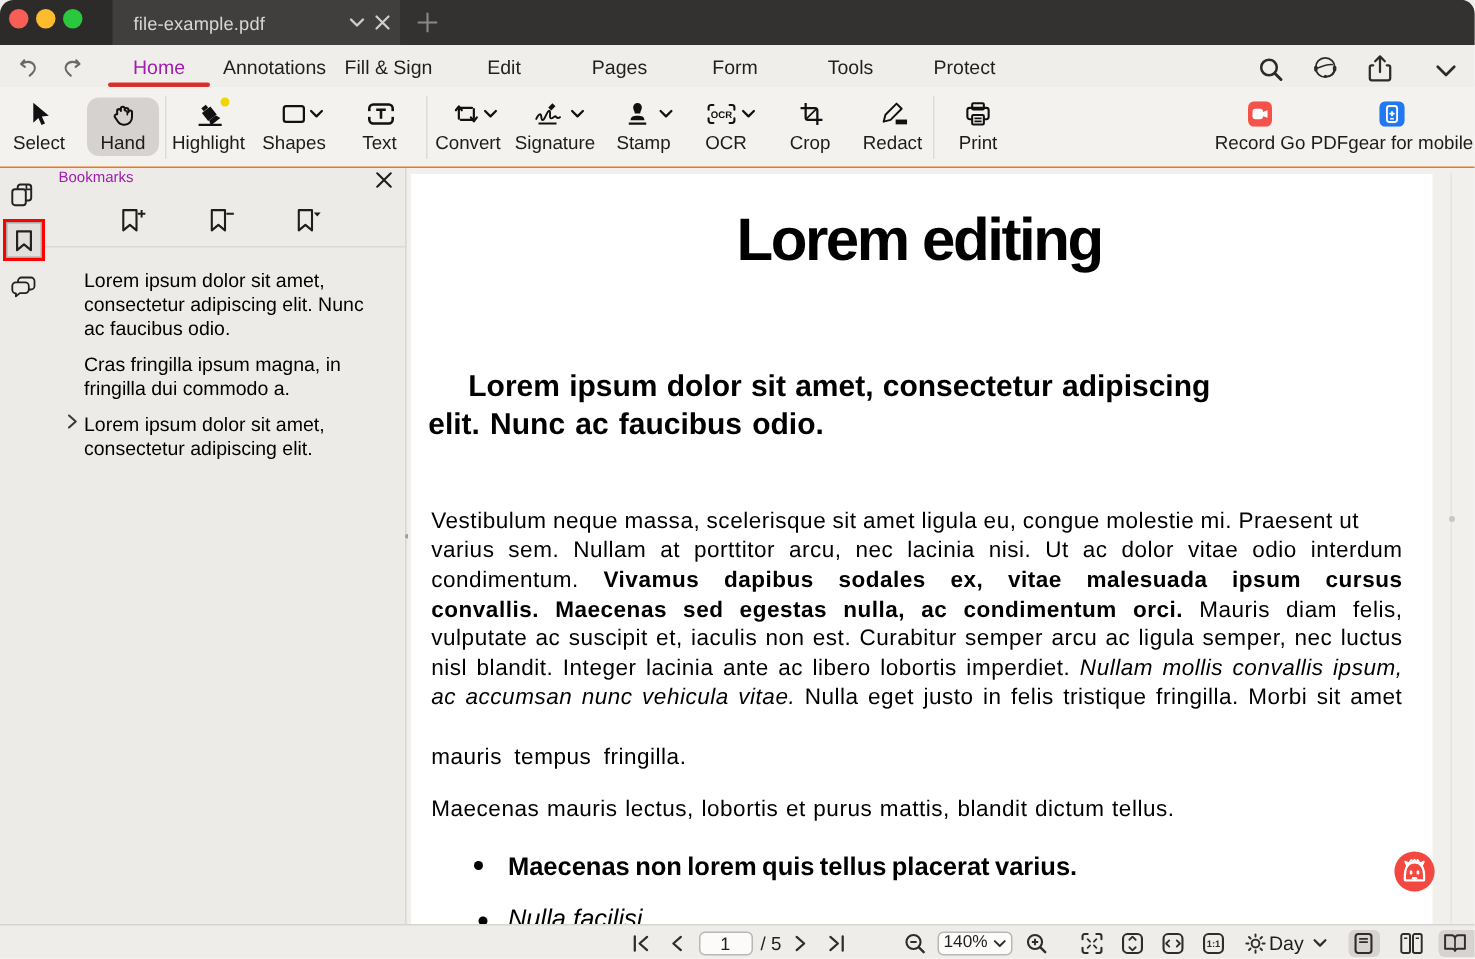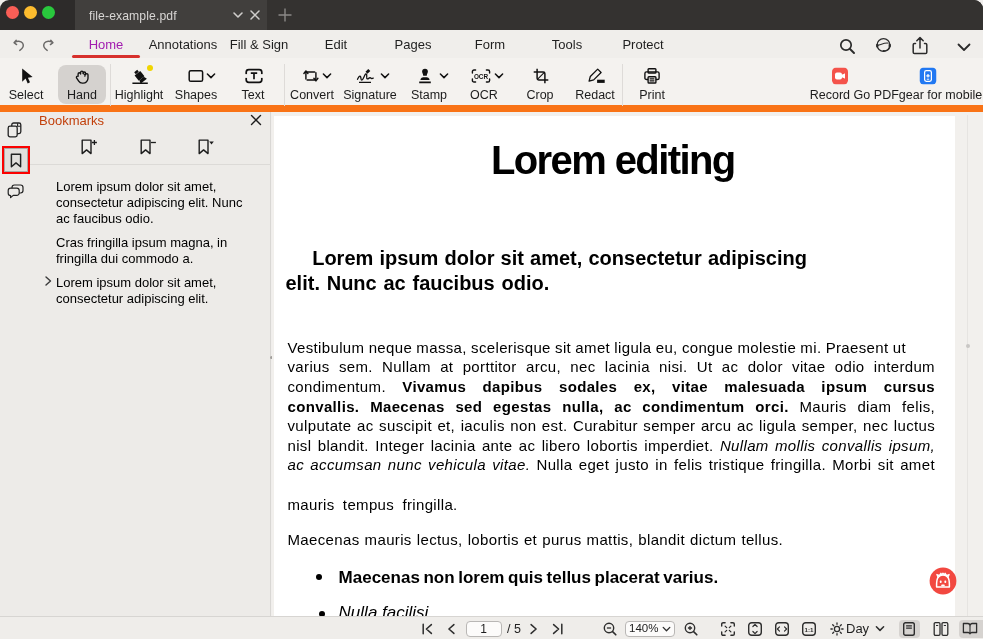--- a/index.html
+++ b/index.html
@@ -10,21 +10,21 @@
 #titlebar { position:absolute; top:0; left:0; width:983px; height:30px; background:#2d2b2a; border-radius:9px 9px 0 0; overflow:hidden; }
 #titlebar .light { position:absolute; top:6px; width:13px; height:13px; border-radius:50%; }
 #tab { position:absolute; left:75px; top:0; width:192px; height:30px; background:#413f3d; }
 #tabarea-right { position:absolute; left:267px; top:0; width:716px; height:30px; background:#343230; }
 #tab .fname { position:absolute; left:14px; top:8.5px; font-size:12.2px; color:#d8d6d4; letter-spacing:0.1px; }
 
 #menurow { position:absolute; top:30px; left:0; width:983px; height:28px; background:#f0eeeb; }
 .mtab { position:absolute; top:7px; font-size:13px; color:#1f1f1f; transform:translateX(-50%); white-space:nowrap; }
 #home-underline { position:absolute; left:72px; top:25px; width:68px; height:2.5px; background:#d7302c; border-radius:2px; }
 
-#toolbar { position:absolute; top:58px; left:0; width:983px; height:54px; background:#f4f2ef; border-bottom:7px solid #f97316; }
+#toolbar { position:absolute; top:58px; left:0; width:983px; height:54px; background:#f4f2ef; border-bottom:1px solid #f97316; }
 .tlabel { position:absolute; top:30px; font-size:12.5px; color:#1c1c1c; transform:translateX(-50%); white-space:nowrap; }
 .ticon { position:absolute; transform:translate(-50%,-50%); }
 .tdiv { position:absolute; top:6px; width:1px; height:42px; background:#dedbd8; }
 #handbg { position:absolute; left:58px; top:6.5px; width:48px; height:39.5px; background:#d5d2cf; border-radius:8px; }
 
 #panel { position:absolute; top:112px; left:0; width:271px; height:504px; background:#edebe8; border-right:1px solid #d9d7d4; }
 #redbox { position:absolute; left:2px; top:33.5px; width:27.5px; height:28.5px; border:2.8px solid #fb0100; background:#e2dfdc; box-shadow:inset 0 0 0 1px #aaa8a5; }
 .bktxt { position:absolute; left:56px; font-size:13px; line-height:16px; color:#000000; width:200px; }
 #bkm-sep { position:absolute; left:30px; top:51.5px; width:241px; height:1px; background:#dcdad7; }
 
@@ -224,21 +224,21 @@
       </svg>
     <svg class="abs" style="left:139.5px;top:27px;" width="17" height="17" viewBox="0 0 17 17">
         <path d="M1.2 1.1 H10 V14.6 L5.6 10.9 L1.2 14.6 Z" stroke="#1d1d1d" stroke-width="1.4" fill="none" stroke-linejoin="round"></path>
         <path d="M10.9 3.5 h5" stroke="#1d1d1d" stroke-width="1.3"></path>
       </svg>
     <svg class="abs" style="left:198px;top:27px;" width="17" height="17" viewBox="0 0 17 17">
         <path d="M1.2 1.1 H10 V14.6 L5.6 10.9 L1.2 14.6 Z" stroke="#1d1d1d" stroke-width="1.4" fill="none" stroke-linejoin="round"></path>
         <path d="M11.2 2.6 h4.6 L13.5 5.4 Z" fill="#1d1d1d"></path>
       </svg>
     <div class="abs" style="left:269.8px;top:244px;width:3.4px;height:3.4px;border-radius:50%;background:#a09e9b;"></div>
-    <span class="abs" style="left:39px;top:0.8px;font-size:13px;color:#c2410c;">Bookmarks</span>
+    <span class="abs" style="left:39px;top:0.8px;font-size:10px;color:#a21caf;">Bookmarks</span>
     <svg class="abs" style="left:250px;top:1.5px;" width="12" height="12" viewBox="0 0 12 12">
         <path d="M1.5 1.5 L10.5 10.5 M10.5 1.5 L1.5 10.5" stroke="#1d1d1d" stroke-width="1.4" fill="none" stroke-linecap="round"></path>
       </svg>
     <div id="bkm-sep"></div>
     <div class="bktxt" style="top:66.5px;">Lorem ipsum dolor sit amet, consectetur adipiscing elit. Nunc ac faucibus odio.</div>
     <div class="bktxt" style="top:122.5px;">Cras fringilla ipsum magna, in fringilla dui commodo a.</div>
     <div class="bktxt" style="top:162.5px;">Lorem ipsum dolor sit amet, consectetur adipiscing elit.</div>
     <svg class="abs" style="left:43px;top:164px;" width="10" height="10" viewBox="0 0 10 10">
         <path d="M3 1 L7.5 5 L3 9" stroke="#3a3a3a" stroke-width="1.4" fill="none" stroke-linecap="round" stroke-linejoin="round"></path>
       </svg>

